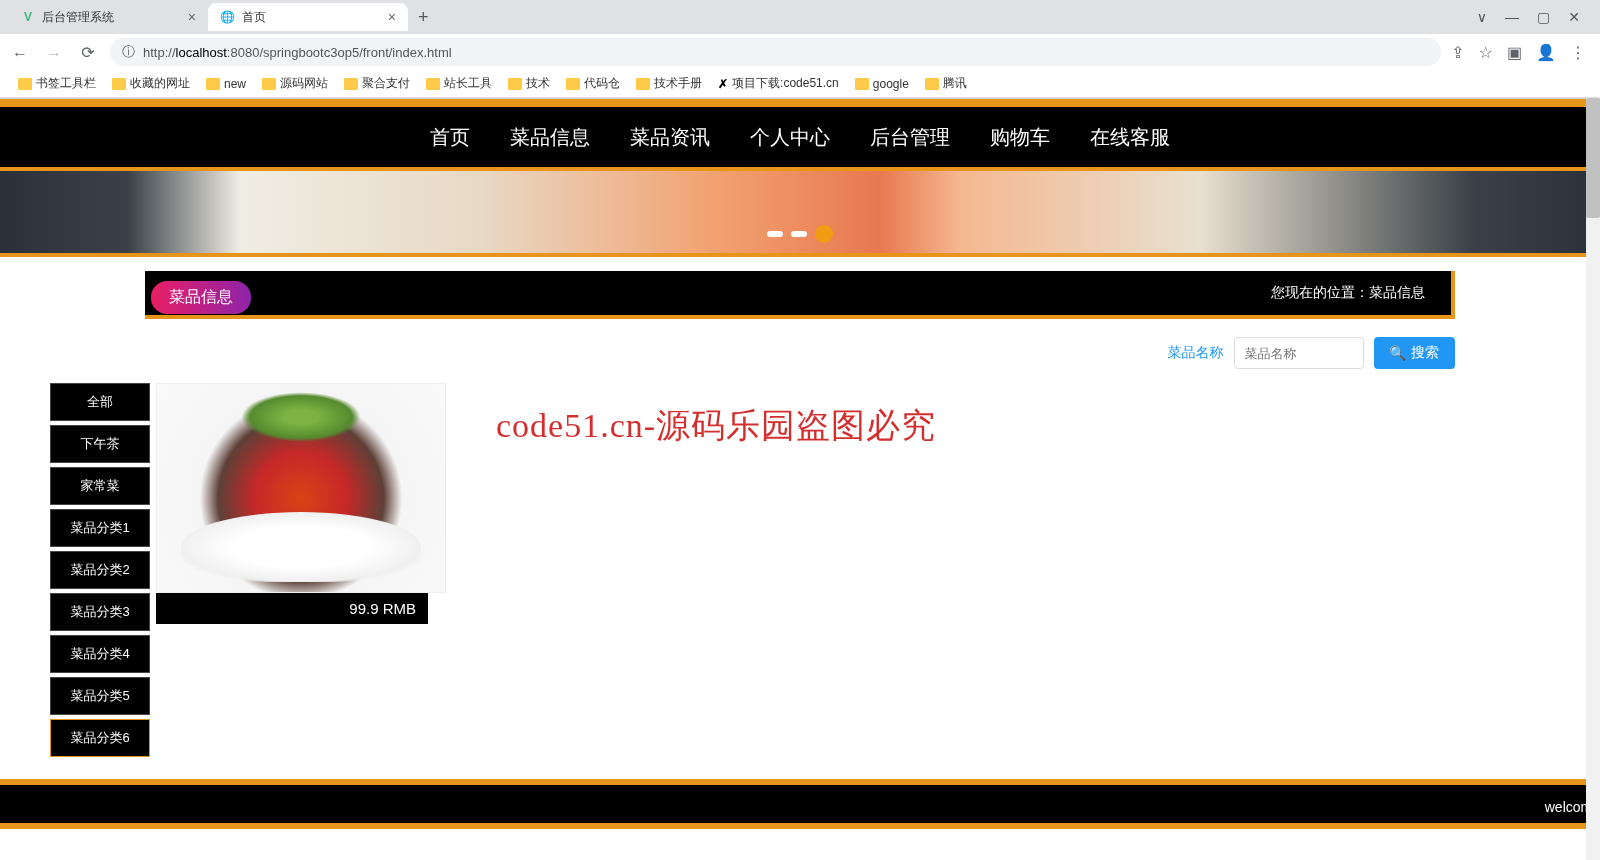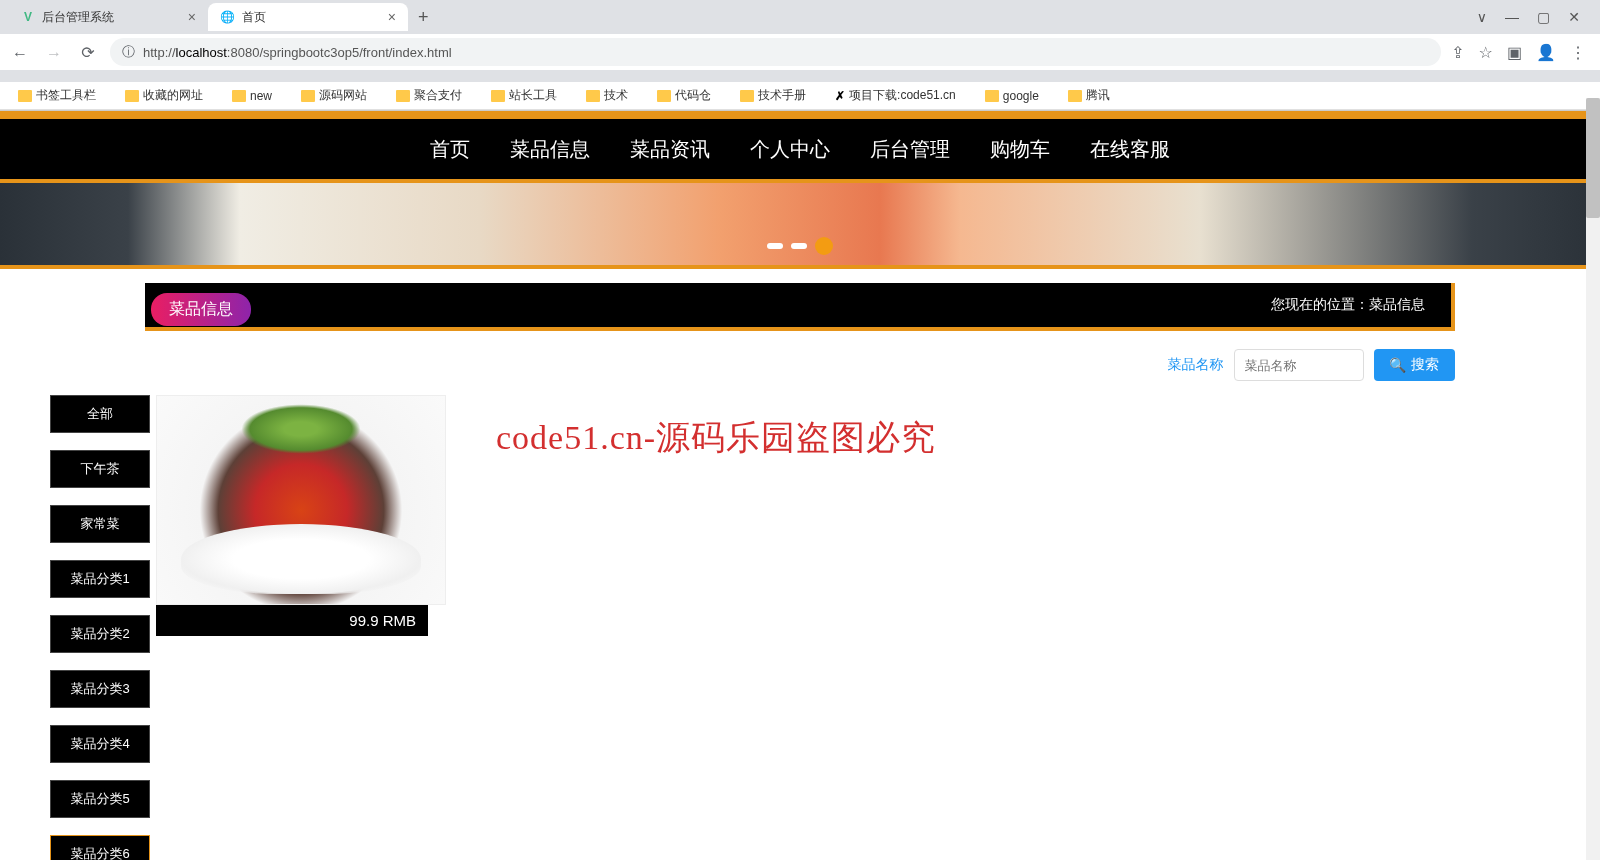--- a/index.html
+++ b/index.html
@@ -12,21 +12,21 @@
     .tab.active { background: #fff; }
     .tab .favicon { width: 16px; height: 16px; margin-right: 6px; display: inline-flex; align-items: center; justify-content: center; }
     .tab .close { margin-left: auto; font-size: 14px; color: #666; cursor: pointer; }
     .new-tab { padding: 0 10px; font-size: 18px; color: #555; cursor: pointer; }
     .window-controls { margin-left: auto; display: flex; gap: 18px; padding-right: 12px; color: #555; font-size: 14px; }
     .address-bar { display: flex; align-items: center; height: 36px; background: #fff; padding: 0 8px; gap: 10px; }
     .nav-btn { width: 24px; height: 24px; display: flex; align-items: center; justify-content: center; color: #5f6368; cursor: pointer; }
     .url-box { flex: 1; display: flex; align-items: center; height: 28px; background: #f1f3f4; border-radius: 14px; padding: 0 12px; font-size: 13px; color: #555; }
     .url-box .info-icon { margin-right: 8px; color: #5f6368; }
     .addr-right { display: flex; gap: 14px; align-items: center; padding-right: 6px; color: #5f6368; }
-    .bookmarks-bar { display: flex; align-items: center; height: 28px; background: #fff; padding: 0 10px; gap: 13px; font-size: 12px; border-bottom: 1px solid #e0e0e0; margin-top: 12px; }
+    .bookmarks-bar { display: flex; align-items: center; height: 28px; background: #fff; padding: 0 10px; gap: 0; font-size: 12px; border-bottom: 1px solid #e0e0e0; }
     .bookmark-item { display: flex; align-items: center; gap: 4px; padding: 2px 8px; cursor: pointer; color: #333; }
     .bm-folder { width: 14px; height: 12px; background: #ffc94a; border-radius: 1px; display: inline-block; }
     .bm-icon-x { font-weight: bold; color: #000; }
 
     
     .page { position: relative; }
     .top-border { height: 8px; background: #e6941a; }
     .nav-main { background: #000; height: 60px; display: flex; align-items: center; justify-content: center; gap: 40px; }
     .nav-main a { color: #fff; font-size: 20px; text-decoration: none; }
 
@@ -39,21 +39,21 @@
     .title-bar { background: #000; height: 48px; position: relative; border: 4px solid #e6941a; border-top: none; border-left: none; display: flex; align-items: center; }
     .title-pill { position: absolute; left: 6px; top: 10px; background: linear-gradient(90deg,#e91e63,#8e24aa); color: #fff; padding: 6px 18px; border-radius: 16px; font-size: 16px; }
     .breadcrumb-text { margin-left: auto; color: #fff; font-size: 14px; padding-right: 26px; }
 
     .search-row { display: flex; justify-content: flex-end; align-items: center; gap: 10px; padding: 18px 0 14px; }
     .search-label { color: #2196f3; font-size: 14px; }
     .search-input { width: 130px; height: 32px; border: 1px solid #ddd; border-radius: 4px; padding: 0 10px; font-size: 13px; }
     .search-btn { background: #2196f3; color: #fff; border: none; border-radius: 4px; padding: 7px 16px; font-size: 14px; cursor: pointer; display: flex; align-items: center; gap: 4px; }
 
     .main-grid { display: flex; gap: 6px; position: relative; margin-left: -95px; }
-    .sidebar { width: 100px; display: flex; flex-direction: column; gap: 17px; }
+    .sidebar { width: 100px; display: flex; flex-direction: column; gap: 4px; }
     .cat-btn { background: #000; color: #fff; border: 1px solid #444; font-size: 13px; padding: 9px 0; text-align: center; cursor: pointer; }
     .cat-btn.active { background: #000000; border-color: #e6941a; }
 
     .product-area { flex: 1; position: relative; }
     .product-card { width: 272px; }
     .product-img { width: 290px; height: 210px; background: radial-gradient(circle at 50% 55%, #d84315 0%, #c62828 25%, #5d4037 45%, #f5f5f5 55%, #fafafa 100%); border: 1px solid #eee; position: relative; overflow: hidden; }
     .product-img::before { content:""; position:absolute; top:8px; left:50%; transform:translateX(-50%); width:120px; height:50px; background: radial-gradient(ellipse,#7cb342 20%,#558b2f 60%,transparent 70%); border-radius: 50%; }
     .product-img::after { content:""; position:absolute; bottom:10px; left:50%; transform:translateX(-50%); width:240px; height:70px; background: radial-gradient(ellipse,#fff 40%,#f0f0f0 70%,transparent 80%); border-radius: 50% 50% 40% 40%; }
     .price-bar { background: #000; color: #fff; text-align: right; padding: 7px 12px; font-size: 15px; }
     .name-bar { background: #000; color: #fff; text-align: center; padding: 9px; font-size: 14px; margin-top: 3px; }

